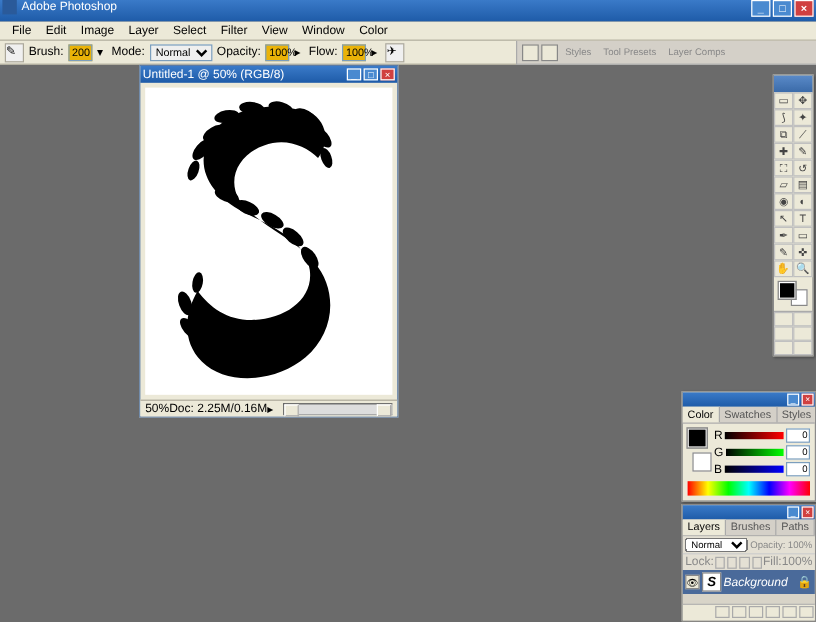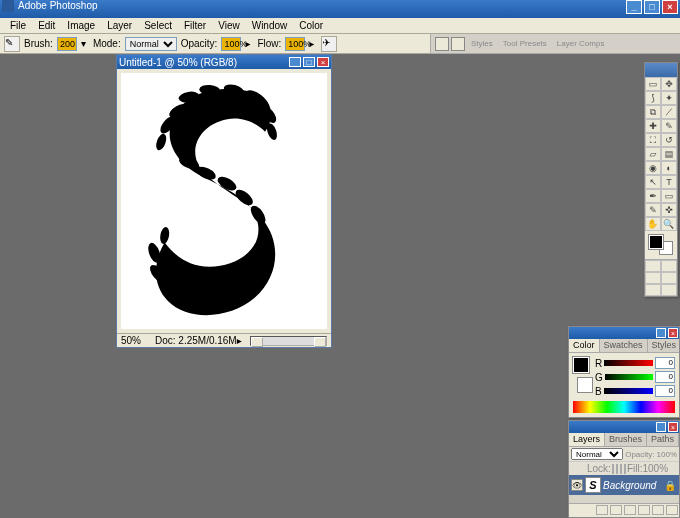--- a/index.html
+++ b/index.html
@@ -21,21 +21,21 @@
 .optbar .drop { width: 8px; }
 .workspace { position: absolute; top: 54px; left: 0; right: 0; bottom: 0; }
 .docwin { position: absolute; left: 116px; top: 0; width: 216px; height: 294px; background: #ece9d8; border: 1px solid #5a7aa5; display: flex; flex-direction: column; }
 .docwin .dt { background: linear-gradient(#3a7ac8,#1e5ba8); height: 14px; color: #fff; display: flex; align-items: center; padding: 0 2px; font-size: 9px; }
 .docwin .dt .spacer { flex: 1; }
 .docwin .dbtn { width: 12px; height: 10px; background: #4a8ad0; border: 1px solid #fff; margin-left: 2px; font-size: 8px; display: flex; align-items: center; justify-content: center; }
 .docwin .dbtn.close { background: #d04040; }
 .canvas { flex: 1; background: #fff; margin: 4px; position: relative; overflow: hidden; }
 .canvas .leaf-s { position: absolute; left: 8%; top: 2%; width: 84%; height: 96%; }
 .docstatus { height: 14px; background: #ece9d8; border-top: 1px solid #aca899; display: flex; align-items: center; padding: 0 4px; font-size: 9px; color: #000; }
-.docstatus .zoom { width: 34px; }
+.docstatus .zoom { width: 20px; }
 .docstatus .scrollbar { flex: 1; height: 10px; background: #ddd; border: 1px inset #aaa; margin-left: 8px; position: relative; }
 .docstatus .scrollbar::before,.docstatus .scrollbar::after { content: ""; position: absolute; top: 0; width: 10px; height: 100%; background: #ece9d8; border: 1px outset #fff; }
 .docstatus .scrollbar::before { left: 0; }
 .docstatus .scrollbar::after { right: 0; }
 .toolbox { position: absolute; right: 2px; top: 8px; width: 34px; background: #ece9d8; border: 1px solid #8a8a8a; box-shadow: 1px 1px 2px rgba(0,0,0,.3); }
 .toolbox .logo { height: 14px; background: linear-gradient(#5a8ac8,#3a6aa8); }
 .toolbox .grid { display: grid; grid-template-columns: 1fr 1fr; }
 .toolbox .tbtn { height: 14px; border: 1px solid #c0c0c0; background: #ece9d8; display: flex; align-items: center; justify-content: center; font-size: 9px; color: #444; }
 .toolbox .swatches { height: 24px; position: relative; margin: 2px; }
 .toolbox .swatches .fg { position: absolute; width: 14px; height: 14px; background: #000; border: 1px solid #fff; outline: 1px solid #888; left: 2px; top: 2px; z-index: 2; }
@@ -57,21 +57,21 @@
 .colorpanel .sw.bg { background: #fff; border: 1px solid #888; }
 .colorpanel .slider { flex: 1; height: 6px; position: relative; }
 .colorpanel .slider.r { background: linear-gradient(90deg,#000,#f00); }
 .colorpanel .slider.g { background: linear-gradient(90deg,#000,#0f0); }
 .colorpanel .slider.b { background: linear-gradient(90deg,#000,#00f); }
 .colorpanel .val { width: 20px; height: 12px; border: 1px solid #7b9ebd; background: #fff; font-size: 8px; text-align: right; padding-right: 1px; }
 .colorpanel .ramp { height: 12px; background: linear-gradient(90deg,#f00,#ff0,#0f0,#0ff,#00f,#f0f,#f00); margin-top: 2px; }
 .layerspanel .opts { height: 14px; display: flex; align-items: center; padding: 0 2px; gap: 2px; background: #e4e0d4; }
 .layerspanel .opts select { font-size: 8px; height: 12px; flex: 1; }
 .layerspanel .opts .lbl { font-size: 8px; color: #888; }
-.layerspanel .locks { height: 14px; display: flex; align-items: center; padding: 0 18px; font-size: 8px; color: #888; background: #e4e0d4; border-top: 1px solid #ccc; }
+.layerspanel .locks { height: 14px; display: flex; align-items: center; padding: 0 2px; font-size: 8px; color: #888; background: #e4e0d4; border-top: 1px solid #ccc; }
 .layerspanel .layerlist { background: #d8d4c8; min-height: 28px; }
 .layerspanel .layer { display: flex; align-items: center; background: #4a6a9a; color: #fff; height: 20px; padding: 0 2px; gap: 2px; }
 .layerspanel .layer .eye { width: 12px; height: 12px; background: #ece9d8; border: 1px solid #888; font-size: 8px; display: flex; align-items: center; justify-content: center; color: #000; }
 .layerspanel .layer .thumb { width: 16px; height: 16px; background: #fff; border: 1px solid #888; position: relative; }
 .layerspanel .layer .thumb::after { content: "S"; position: absolute; inset: 0; color: #000; font-weight: bold; font-size: 11px; display: flex; align-items: center; justify-content: center; font-style: italic; }
 .layerspanel .layer .name { font-size: 10px; font-style: italic; }
 .layerspanel .footer { height: 14px; background: #ece9d8; border-top: 1px solid #aaa; display: flex; justify-content: flex-end; gap: 2px; padding: 1px; }
 .layerspanel .footer .fbtn { width: 12px; height: 10px; border: 1px solid #aaa; background: #ece9d8; }
 .palette-well { position: absolute; right: 0; top: 0; height: 20px; width: 250px; background: #d4d0c8; border-bottom: 1px solid #aaa; border-left: 1px solid #aaa; display: flex; align-items: center; padding: 0 4px; gap: 2px; top: 34px; }
 .palette-well .pwbtn { width: 14px; height: 14px; border: 1px solid #888; background: #ece9d8; }

